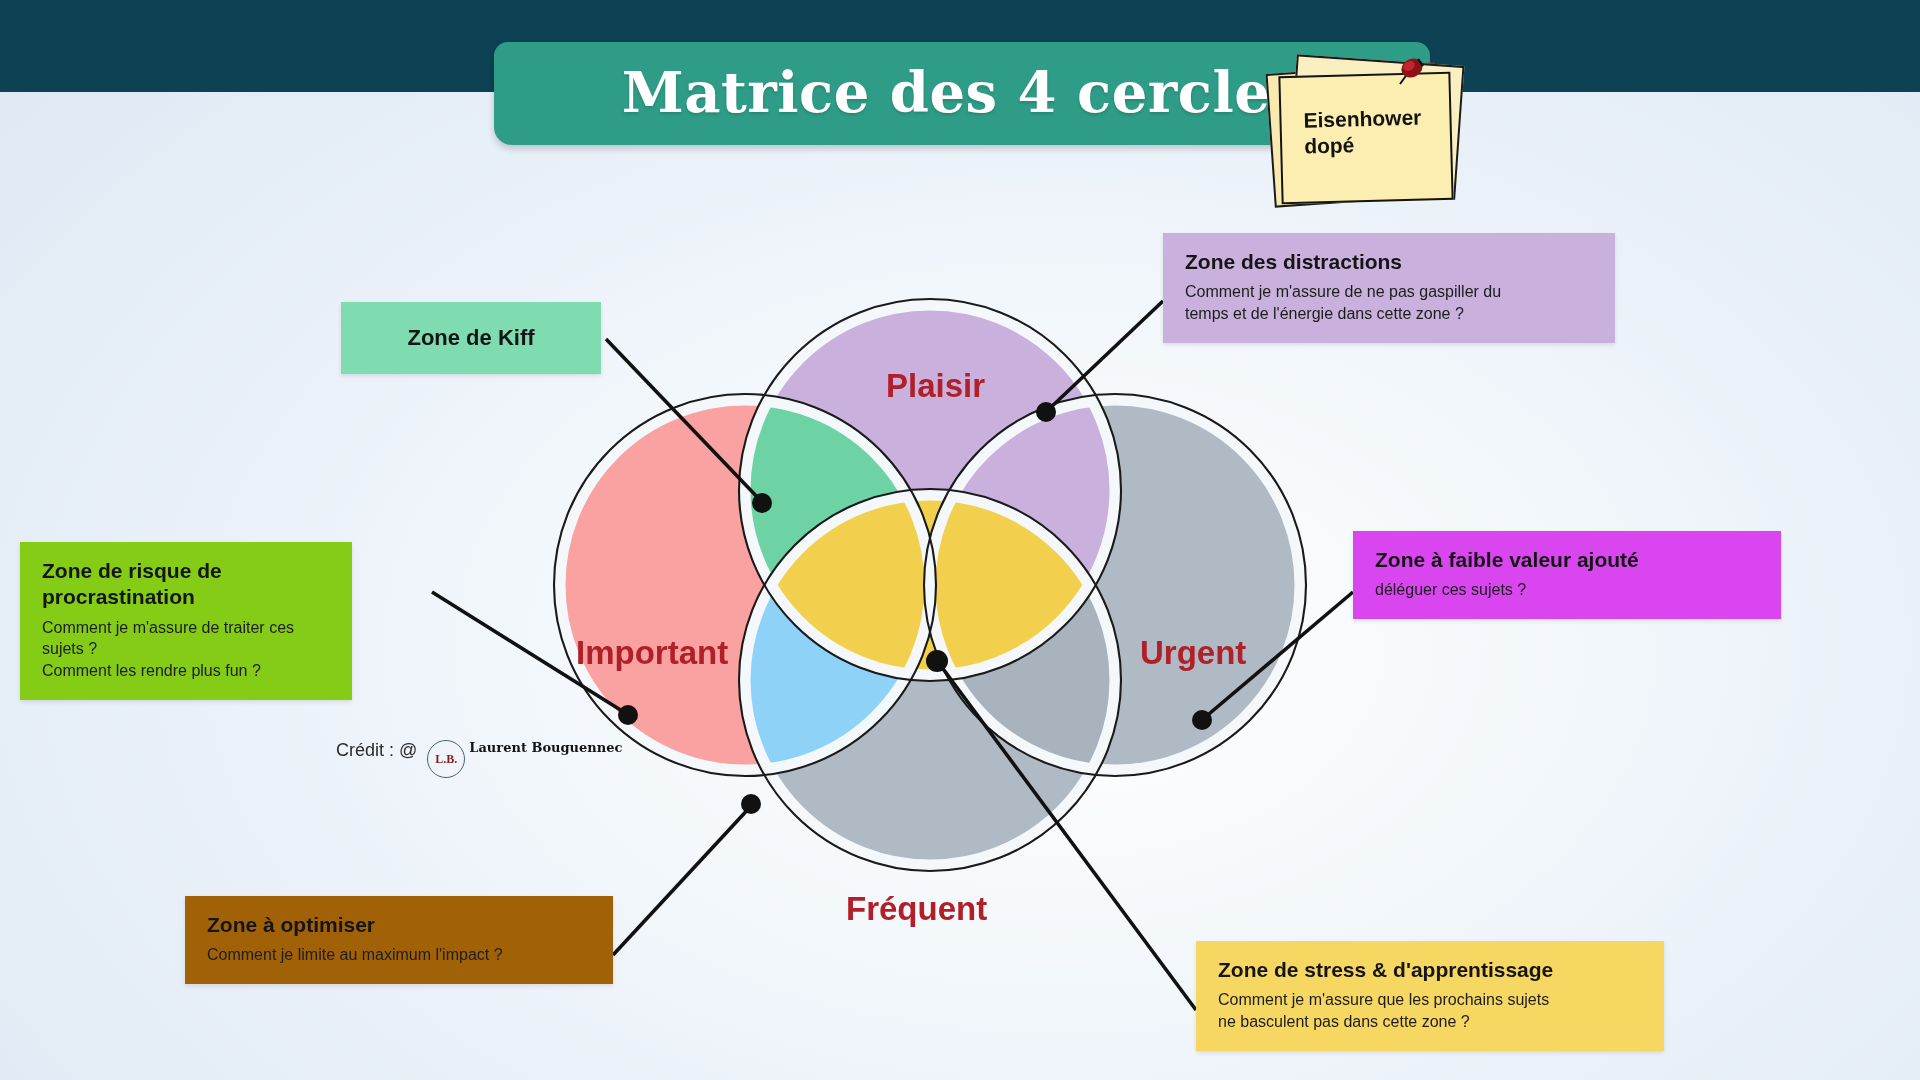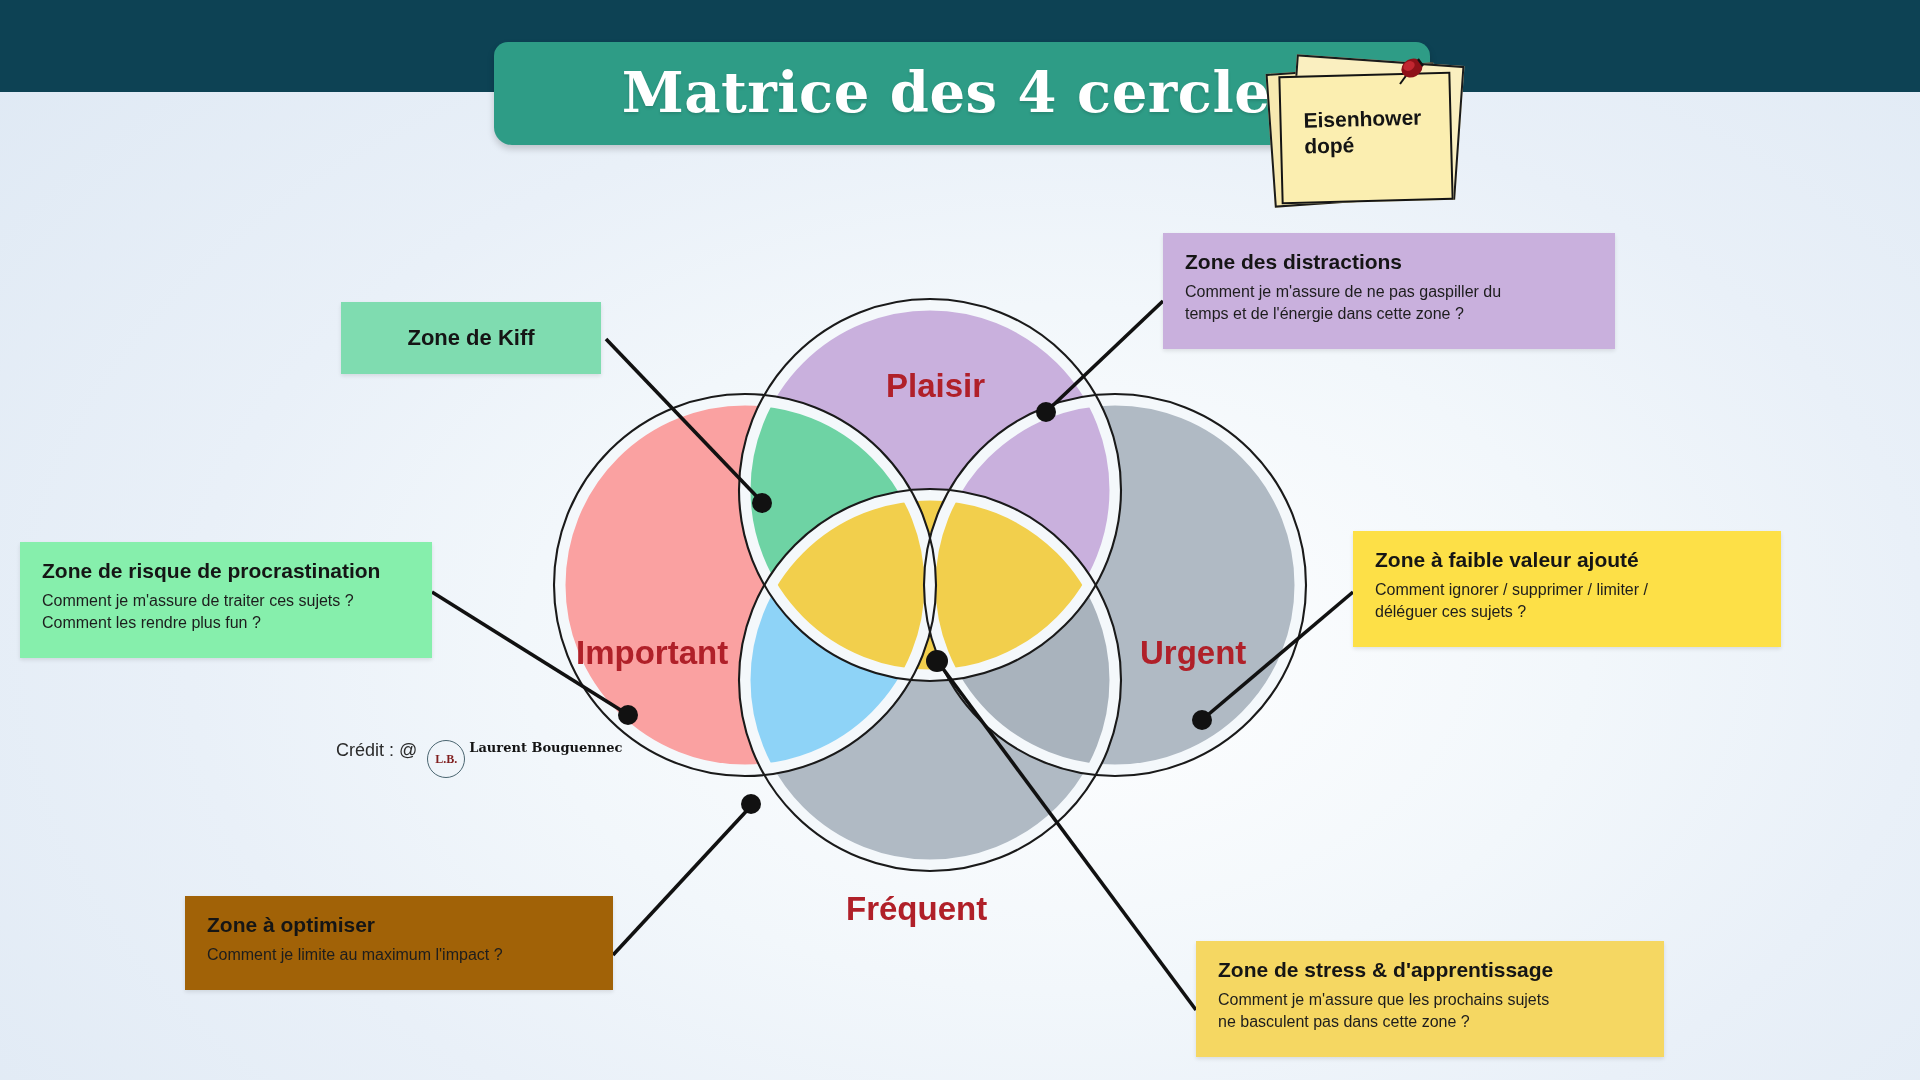--- a/index.html
+++ b/index.html
@@ -58,32 +58,32 @@
   .circle-label{
     position:absolute; font-weight:700; color:#b02029;
     font-family:"Liberation Sans", sans-serif; white-space:nowrap;
   }
   #lbl-plaisir{ left:886px; top:367px; font-size:33px; }
   #lbl-important{ left:576px; top:634px; font-size:33px; }
   #lbl-urgent{ left:1140px; top:634px; font-size:33px; }
   #lbl-frequent{ left:846px; top:890px; font-size:33px; }
 
   
-  .callout{ position:absolute; padding:16px 22px 24px 22px; box-shadow:0 2px 4px rgba(0,0,0,.10); }
+  .callout{ position:absolute; padding:16px 22px 18px 22px; box-shadow:0 2px 4px rgba(0,0,0,.10); }
   .callout .c-title{ font-size:21px; font-weight:700; color:#151515; line-height:1.25; }
   .callout .c-body{ font-size:16px; color:#1d1d1d; line-height:1.36; margin-top:9px; }
   .callout.compact .c-body{ margin-top:6px; }
 
   #co-kiff{ left:341px; top:302px; width:260px; height:72px; background:#7fdcb0;
             display:flex; align-items:center; justify-content:center; padding:12px; }
   #co-kiff .c-title{ font-size:22px; }
 
   #co-distractions{ left:1163px; top:233px; width:452px; background:#c9b0dd; }
-  #co-procrast{ left:20px; top:542px; width:412px; background:#86efac; }
-  #co-faible{ left:1353px; top:531px; width:428px; background:#fde047; }
+  #co-procrast{ left:20px; top:542px; width:332px; background:#84cc16; }
+  #co-faible{ left:1353px; top:531px; width:428px; background:#d946ef; }
   #co-optimiser{ left:185px; top:896px; width:428px; background:#a16207; }
   #co-stress{ left:1196px; top:941px; width:468px; background:#f5d762; }
 
   
   .credit{ position:absolute; left:336px; top:740px; display:flex; align-items:flex-start; gap:10px; }
   .credit .ctxt{ font-size:18px; color:#2b2b2b; }
   .logo-circle{
     width:38px; height:38px; border-radius:50%; border:1.6px solid #4a6570;
     display:flex; align-items:center; justify-content:center;
     font-family:Liberation Serif, serif; font-weight:700; font-size:12px; color:#7f1d1d;
@@ -239,21 +239,20 @@
     <div class="c-title">Zone de risque de procrastination</div>
     <div class="c-body">
       <div>Comment je m'assure de traiter ces sujets ?</div>
       <div>Comment les rendre plus fun ?</div>
     </div>
   </div>
 
   <div class="callout compact" id="co-faible">
     <div class="c-title">Zone à faible valeur ajouté</div>
     <div class="c-body">
-      <div>Comment ignorer / supprimer / limiter /</div>
       <div>déléguer ces sujets ?</div>
     </div>
   </div>
 
   <div class="callout compact" id="co-optimiser">
     <div class="c-title">Zone à optimiser</div>
     <div class="c-body">
       <div>Comment je limite au maximum l'impact ?</div>
     </div>
   </div>

